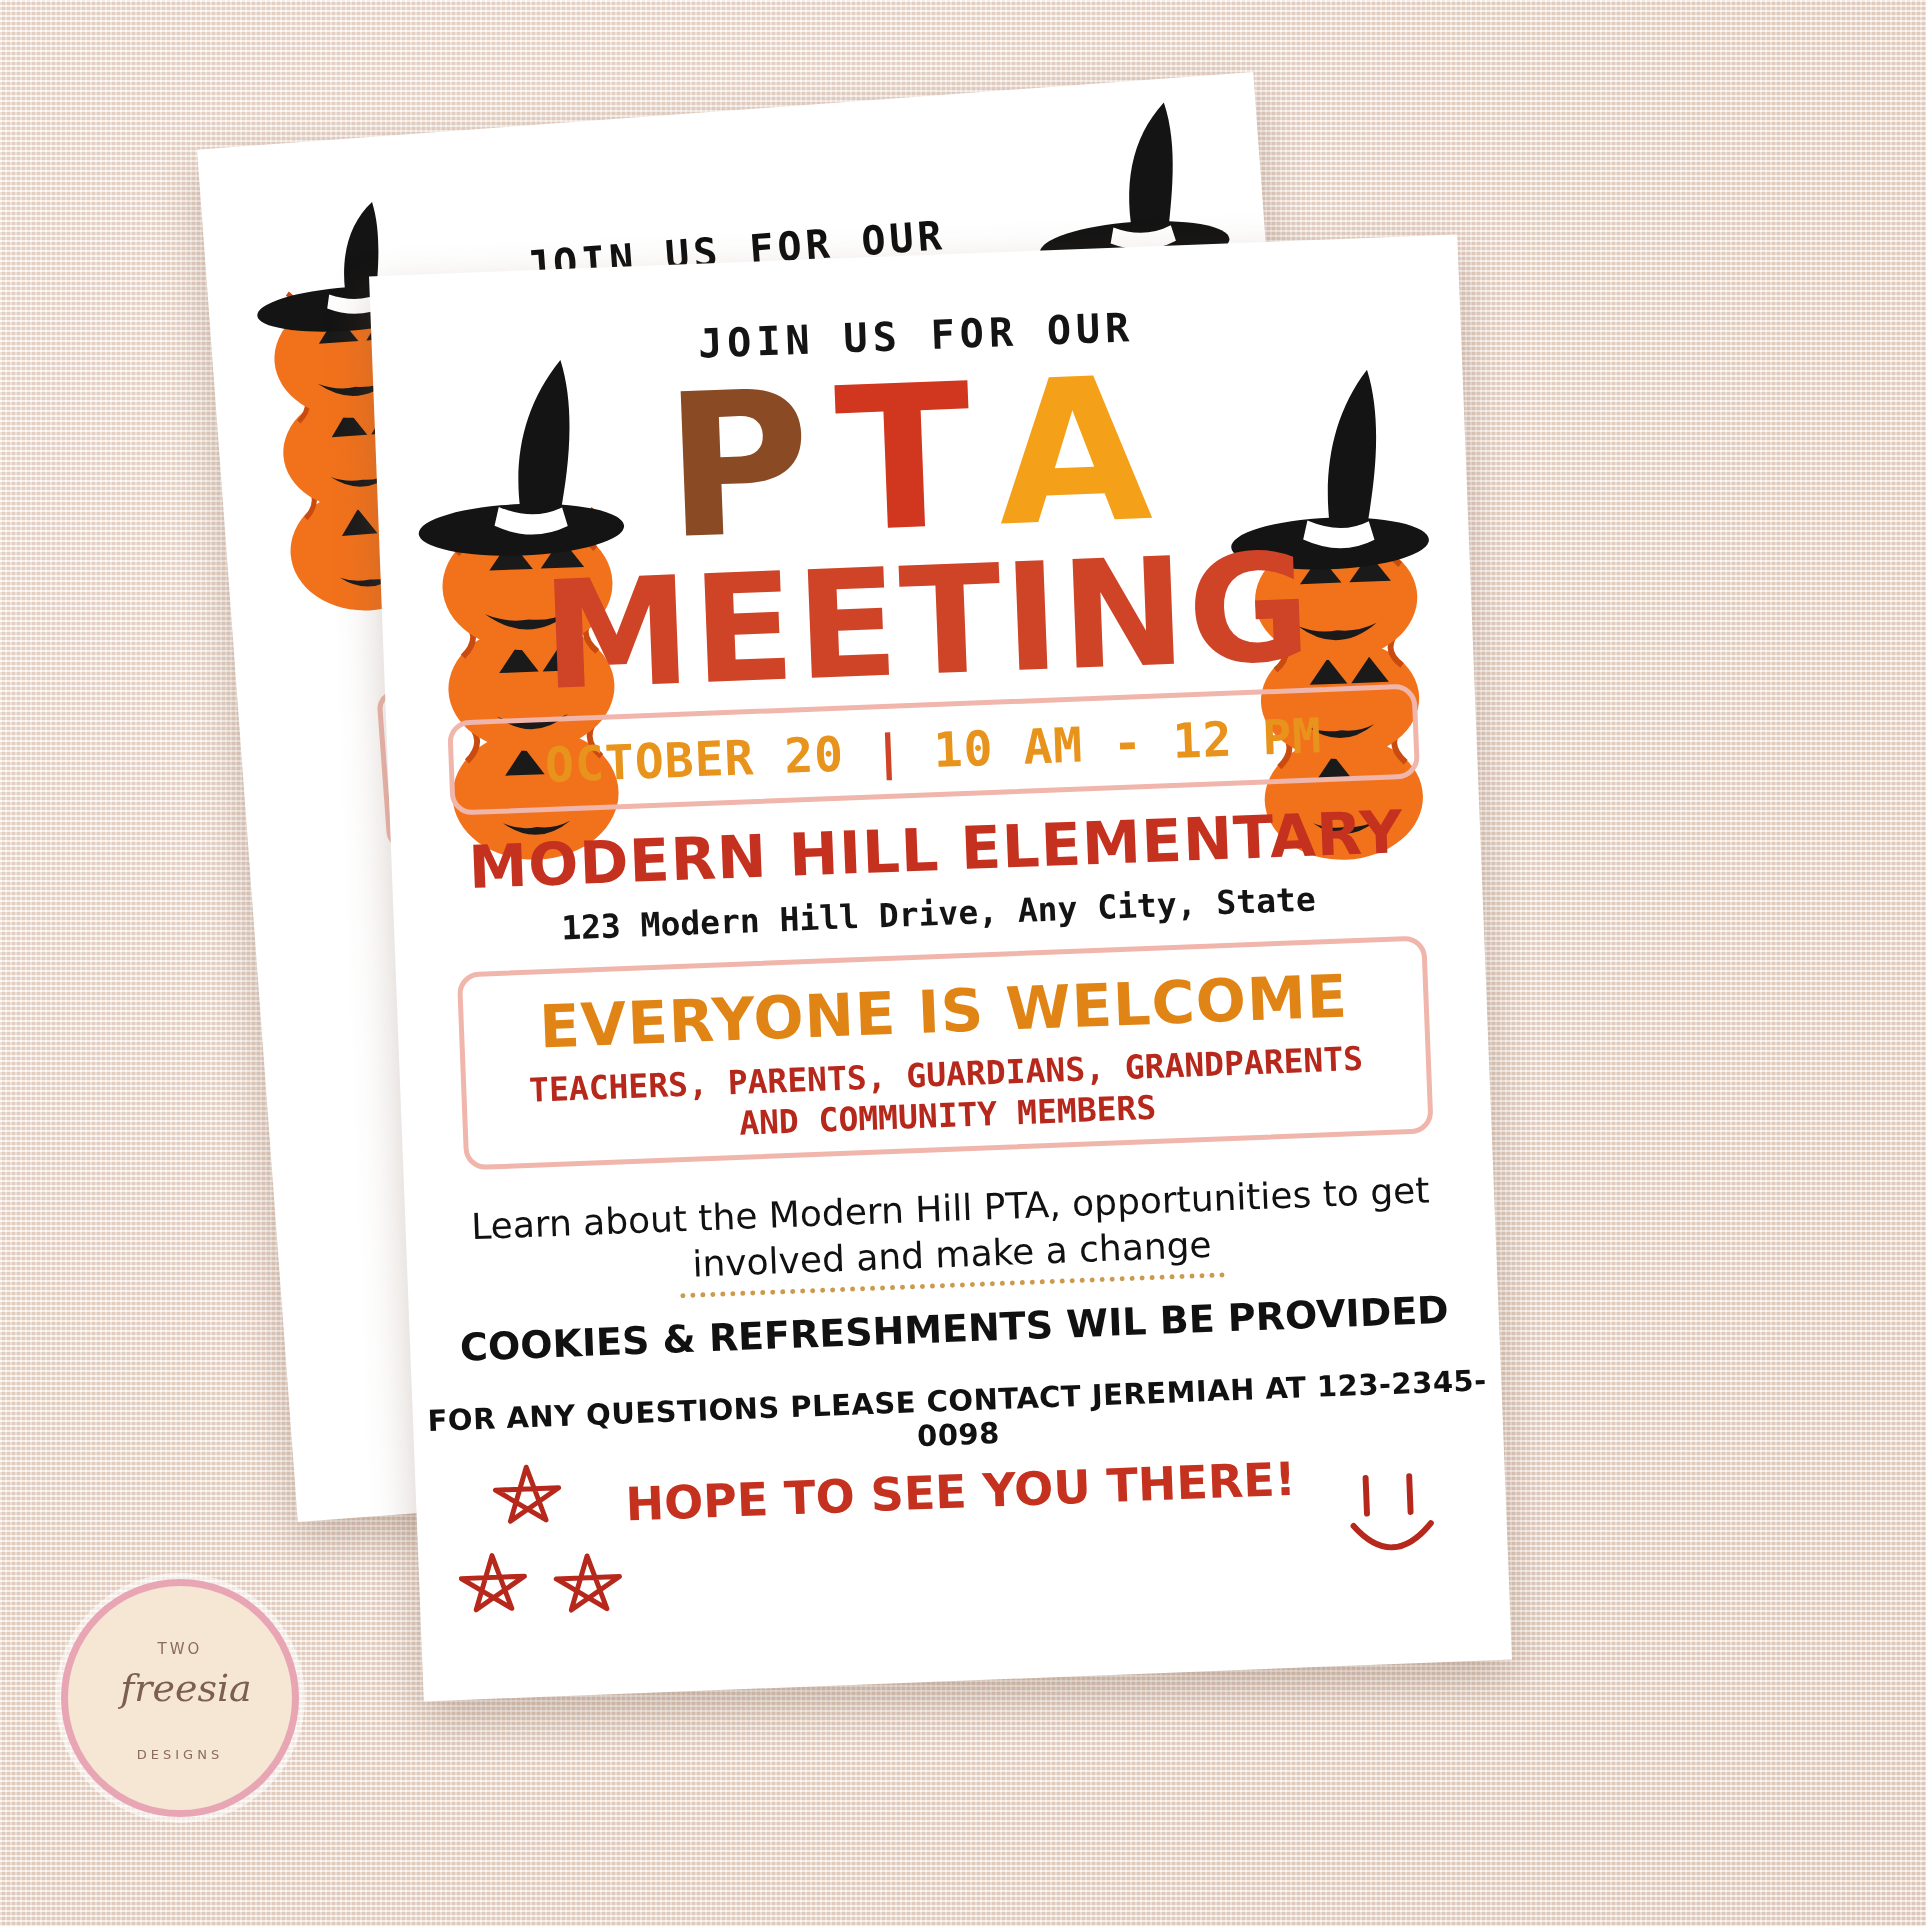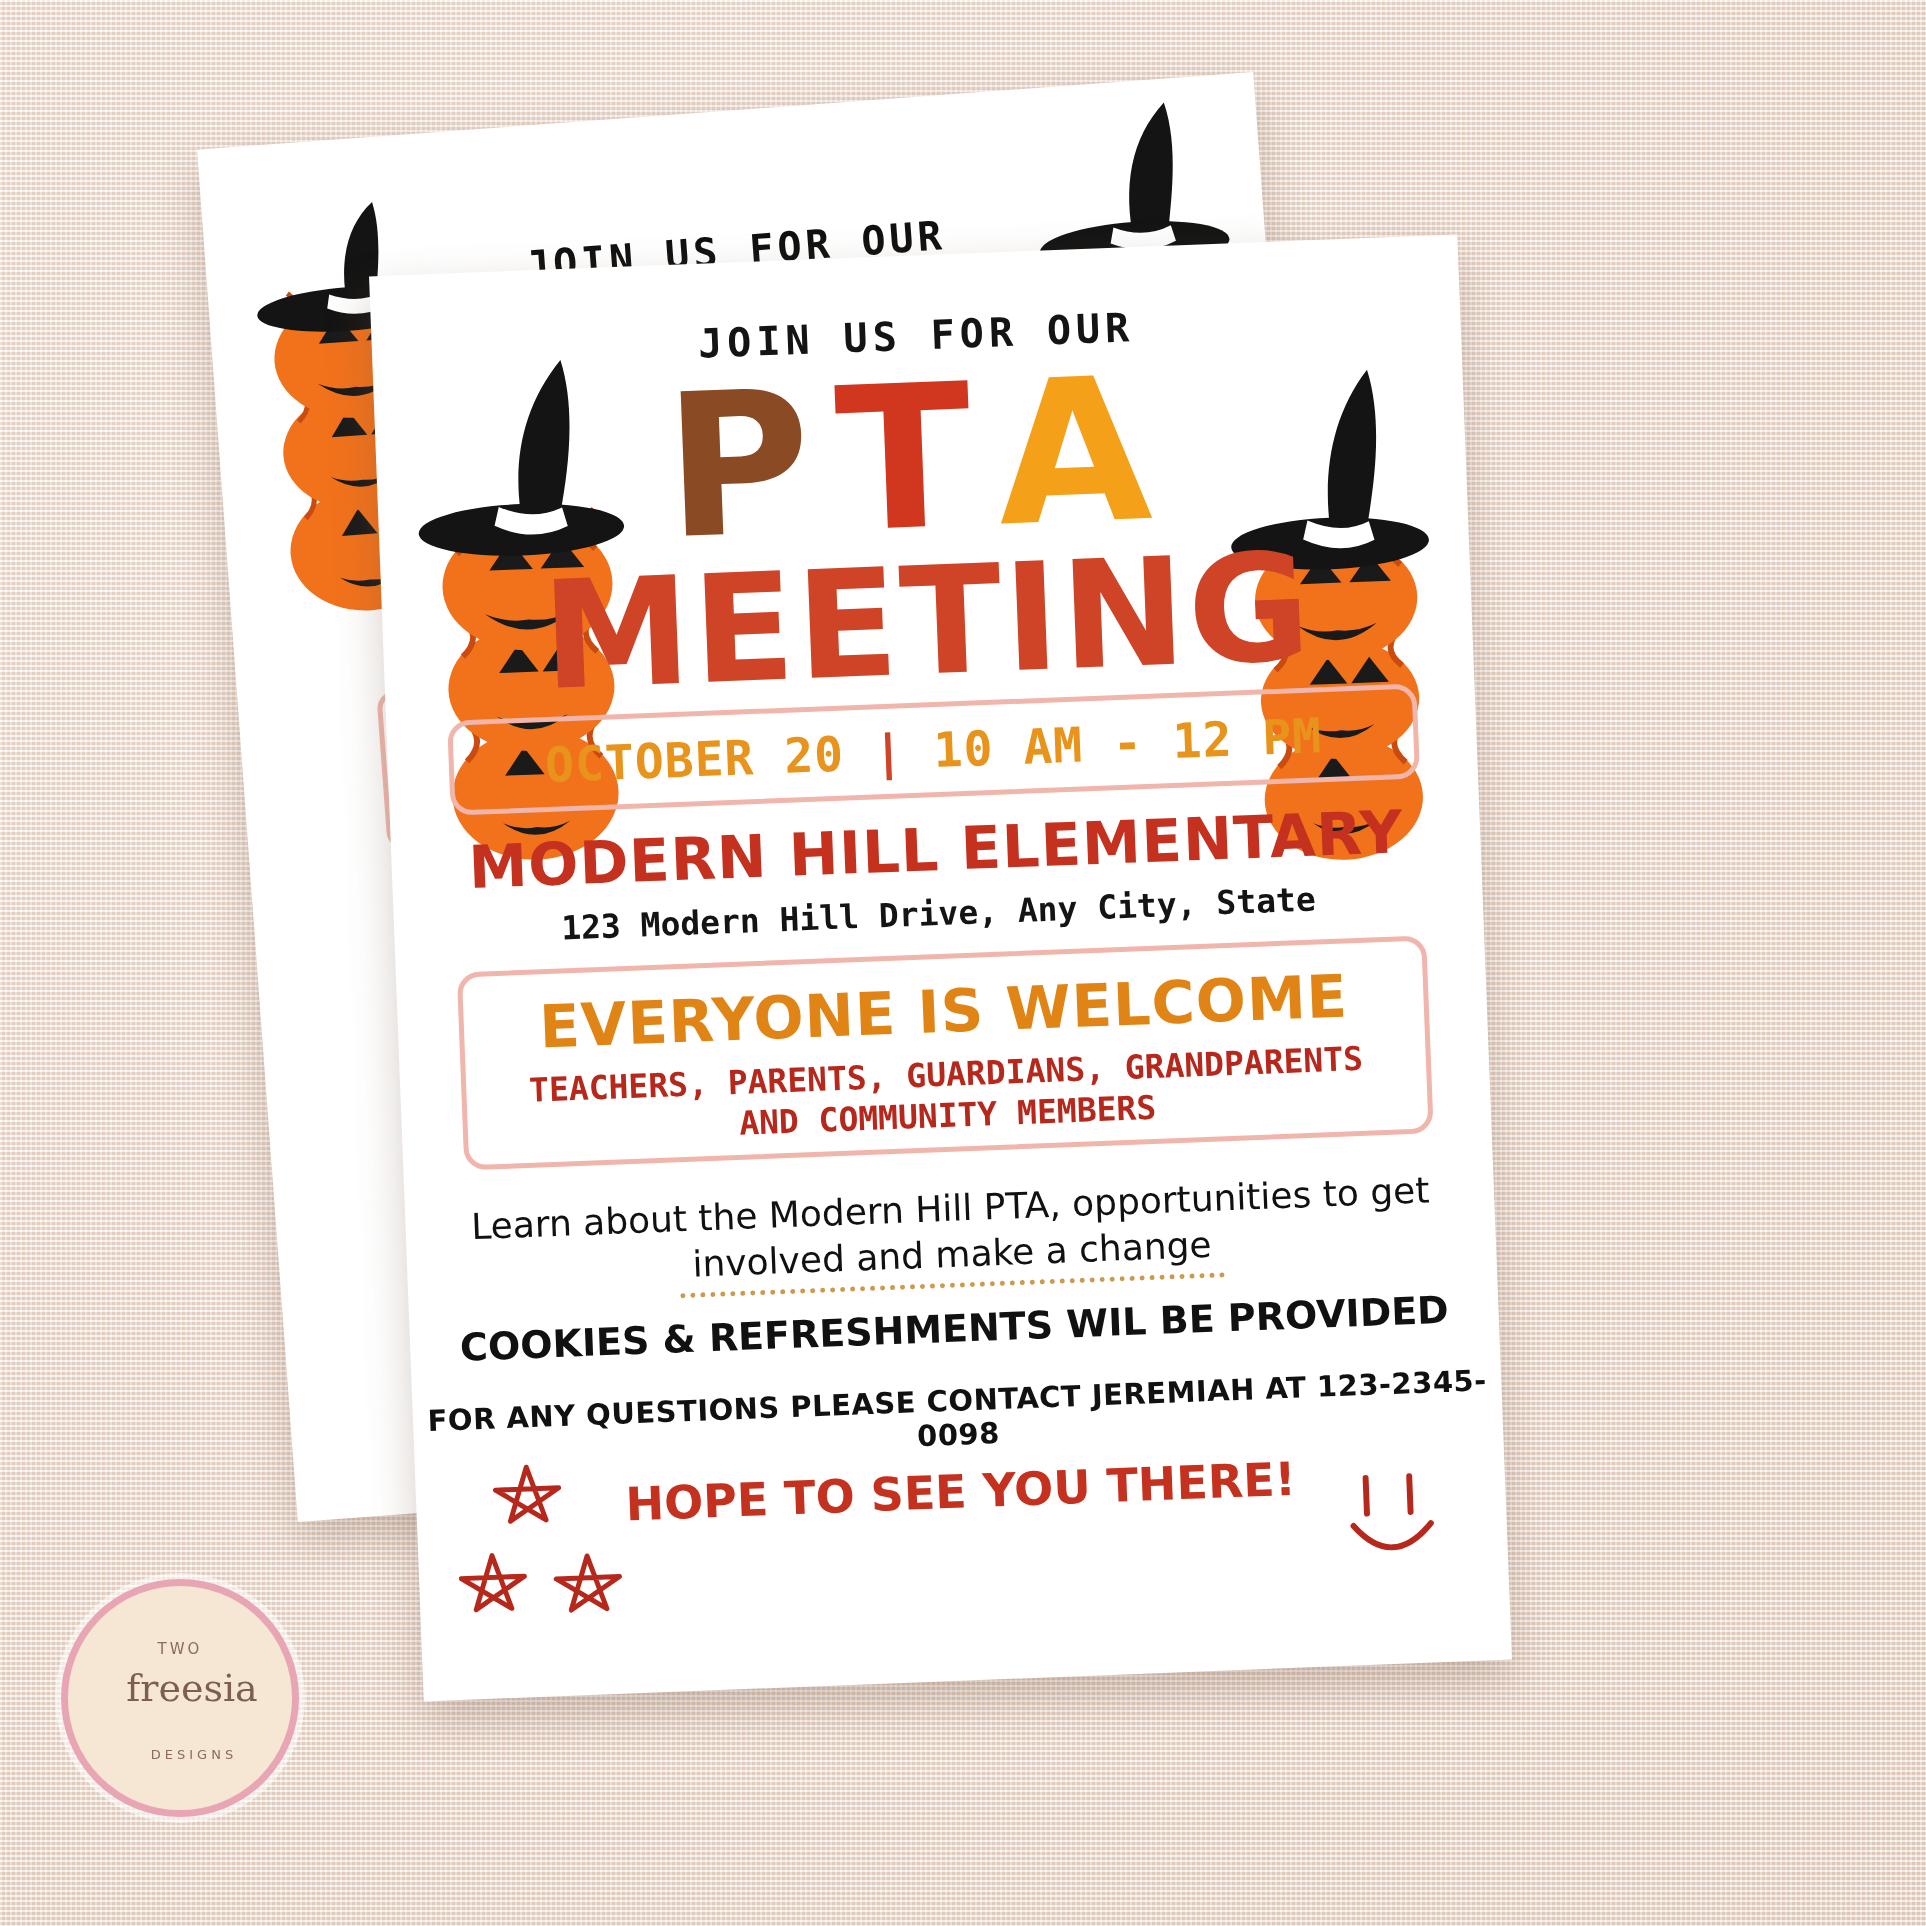--- a/index.html
+++ b/index.html
@@ -286,35 +286,35 @@
     position: absolute;
     top: 61px; left: 0; width: 100%;
     text-align: center;
     font-family: "DejaVu Sans", sans-serif;
     font-size: 15px;
     letter-spacing: 3px;
     color: #8a6b5c;
   }
   .wm-name {
     position: absolute;
-    top: 87px; left: 12px; width: 100%;
+    top: 87px; left: 6px; width: 100%;
     text-align: center;
     font-family: "DejaVu Serif", serif;
+    font-style: italic;
     font-size: 38px;
     color: #7d5f50;
   }
   .wm-bottom {
     position: absolute;
     bottom: 55px; left: 0; width: 100%;
     text-align: center;
     font-family: "DejaVu Sans", sans-serif;
     font-size: 13px;
     letter-spacing: 4px;
     color: #8a6b5c;
-    margin-left: 14px;
   }
 </style>
 </head>
 <body>
 
 <div id="scene">
 
   <div class="flyer" id="flyer-back">
     <div class="back-head">JOIN US FOR OUR</div>
 

